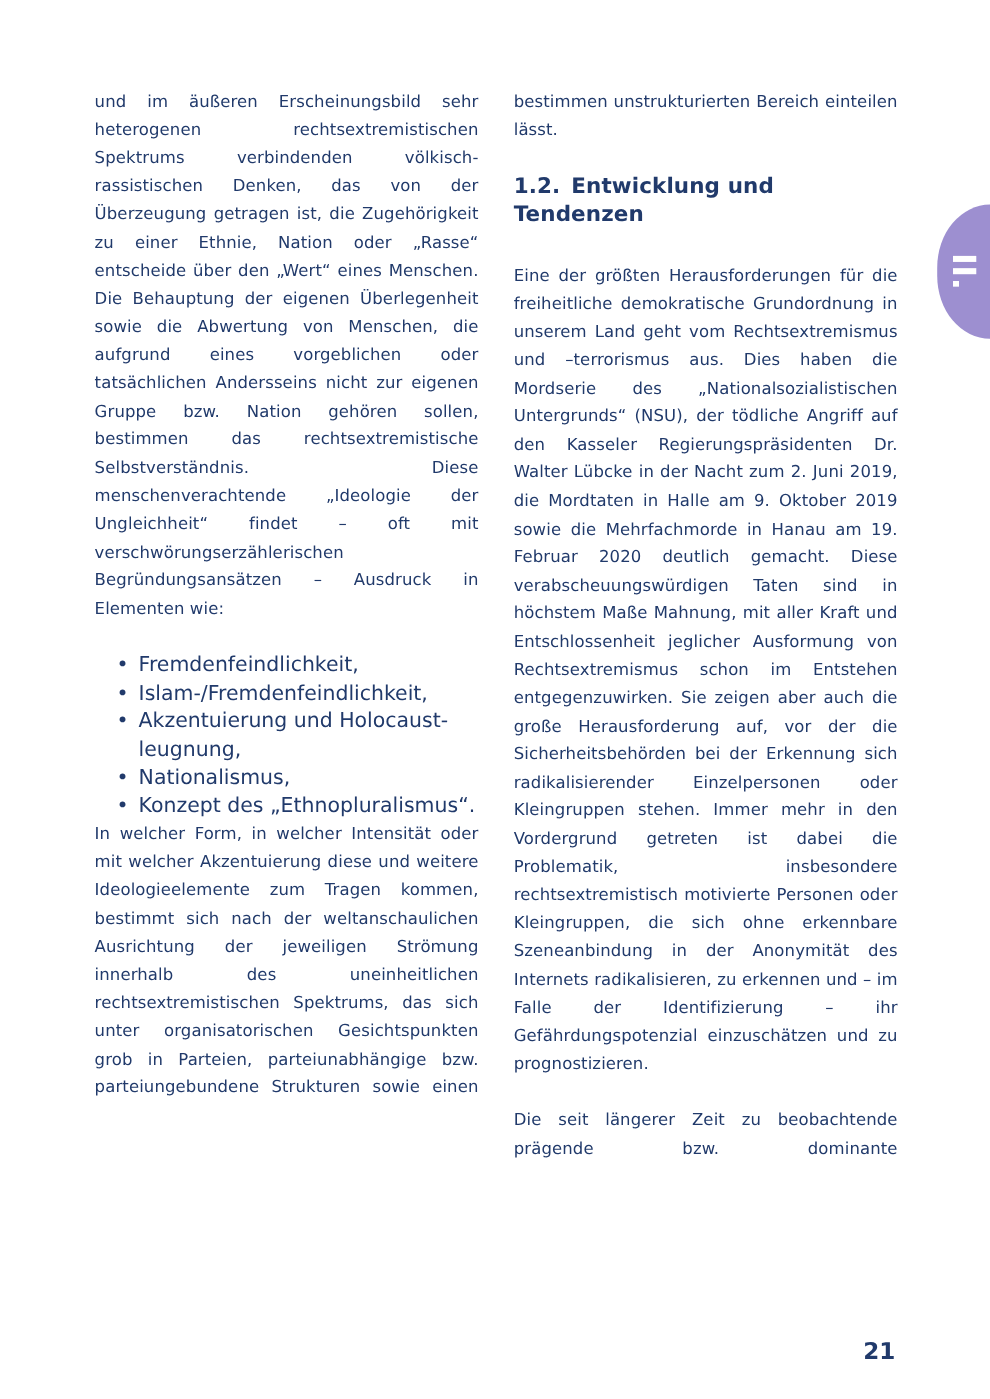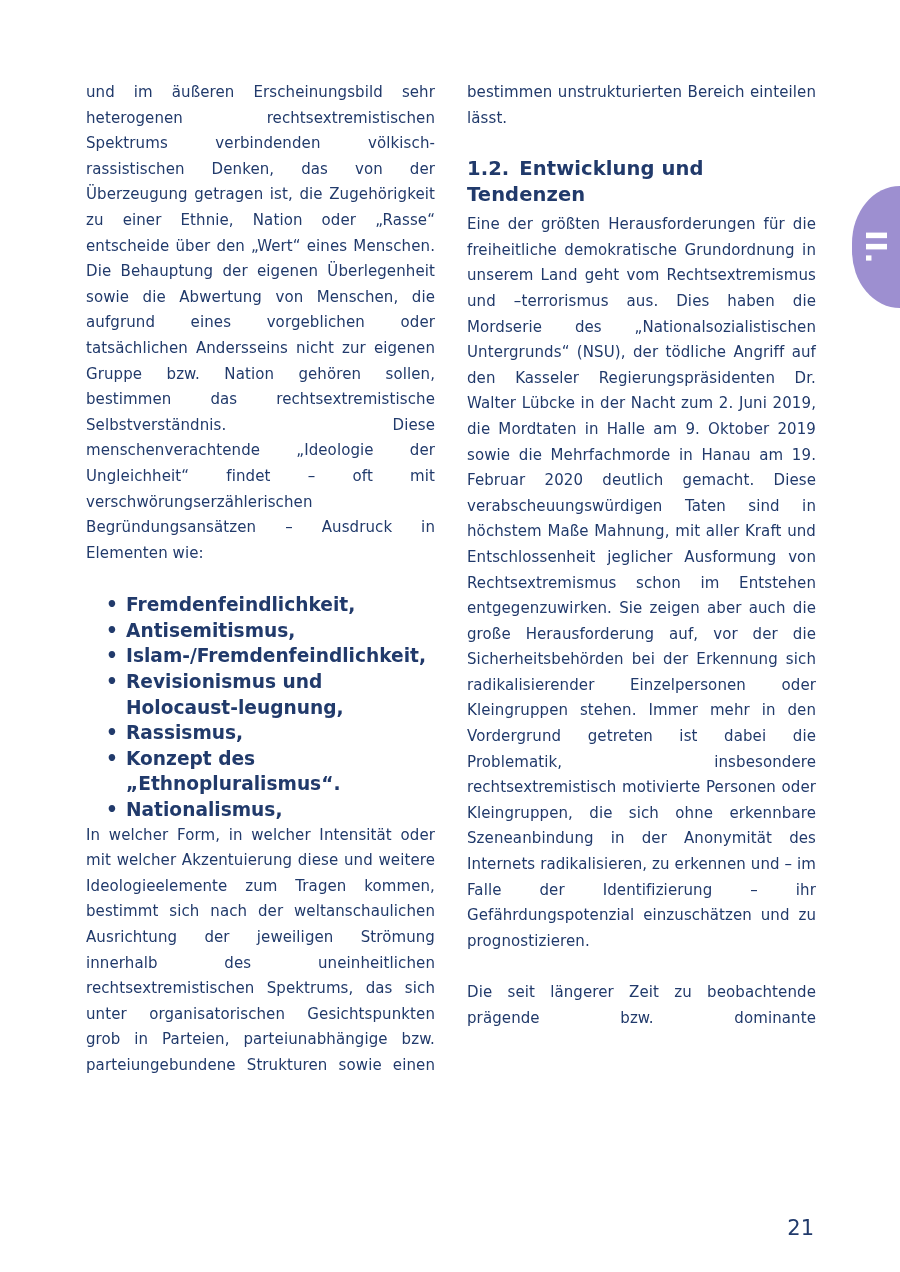--- a/index.html
+++ b/index.html
@@ -61,78 +61,75 @@
     -webkit-hyphens: none;
     hyphens: none;
   }
   p.body + p.body {
     margin-top: 25.6px;
   }
   p.last-line-justify {
     text-align-last: justify;
   }
   h2.heading {
-    margin: 25px 0 4px 0;
+    margin: 25px 0 30px 0;
     font-size: 19.5px;
     line-height: 26px;
     font-weight: bold;
     letter-spacing: 0.1px;
   }
   h2.heading .num {
     margin-right: 10px;
   }
   ul.bullets {
     list-style: none;
     margin: 26px 0 0 0;
     padding: 0;
-    font-weight: bold;
   }
   ul.bullets li {
     font-size: 18.6px;
     line-height: 25.6px;
     padding-left: 40px;
     position: relative;
   }
   ul.bullets li::before {
     content: "•";
     position: absolute;
     left: 20px;
     top: 0;
   }
   .page-number {
     position: absolute;
     right: 86px;
     bottom: 32px;
     font-size: 21px;
-    font-weight: normal;
+    font-weight: bold;
     color: #213a6b;
   }
 </style>
 </head>
 <body>
 
 <div class="page">
 
   <div class="tab-marker">
     <span>II.</span>
   </div>
 
   <div class="columns">
 
     <div class="col">
       <p class="body">und im äußeren Erscheinungsbild sehr heterogenen rechtsextremistischen Spektrums verbindenden völkisch-rassistischen Denken, das von der Überzeugung getragen ist, die Zugehörigkeit zu einer Ethnie, Nation oder „Rasse“ entscheide über den „Wert“ eines Menschen. Die Behauptung der eigenen Überlegenheit sowie die Abwertung von Menschen, die aufgrund eines vorgeblichen oder tatsächlichen Andersseins nicht zur eigenen Gruppe bzw. Nation gehören sollen, bestimmen das rechtsextremistische Selbstverständnis. Diese menschenverachtende „Ideologie der Ungleichheit“ findet – oft mit verschwörungserzählerischen Begründungsansätzen – Ausdruck in Elementen wie:</p>
 
       <ul class="bullets">
         <li>Fremdenfeindlichkeit,</li>
-        <li>Antisemitismus,</li>
         <li>Islam-/Fremdenfeindlichkeit,</li>
-        <li>Revisionismus und Holocaust-leugnung,</li>
-        <li>Rassismus,</li>
+        <li>Akzentuierung und Holocaust-leugnung,</li>
+        <li>Nationalismus,</li>
         <li>Konzept des „Ethnopluralismus“.</li>
-        <li>Nationalismus,</li>
       </ul>
 
       <p class="body last-line-justify">In welcher Form, in welcher Intensität oder mit welcher Akzentuierung diese und weitere Ideologieelemente zum Tragen kommen, bestimmt sich nach der weltanschaulichen Ausrichtung der jeweiligen Strömung innerhalb des uneinheitlichen rechtsextremistischen Spektrums, das sich unter organisatorischen Gesichtspunkten grob in Parteien, parteiunabhängige bzw. parteiungebundene Strukturen sowie einen</p>
     </div>
 
     <div class="col">
       <p class="body">bestimmen unstrukturierten Bereich einteilen lässt.</p>
 
       <h2 class="heading">
         <span class="num">1.2.</span><span>Entwicklung und Tendenzen</span>

